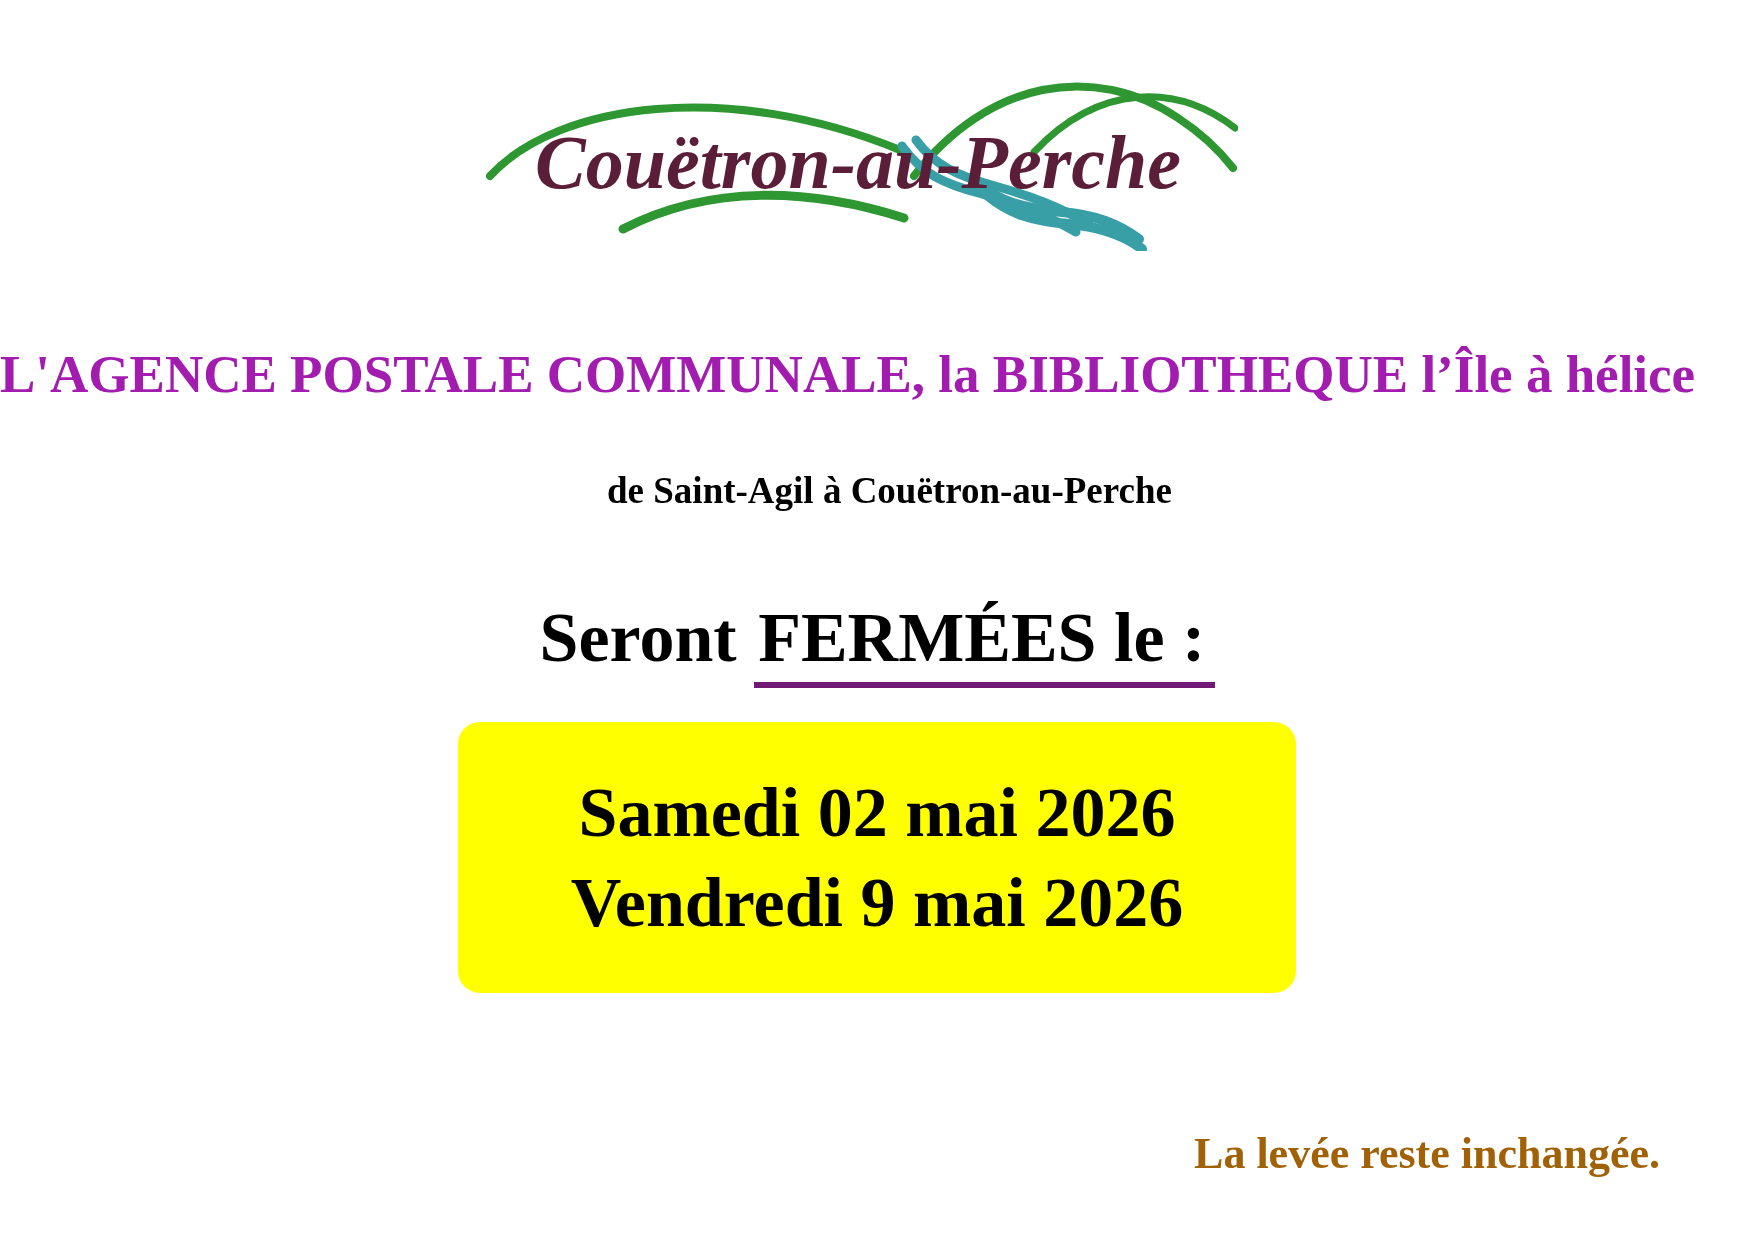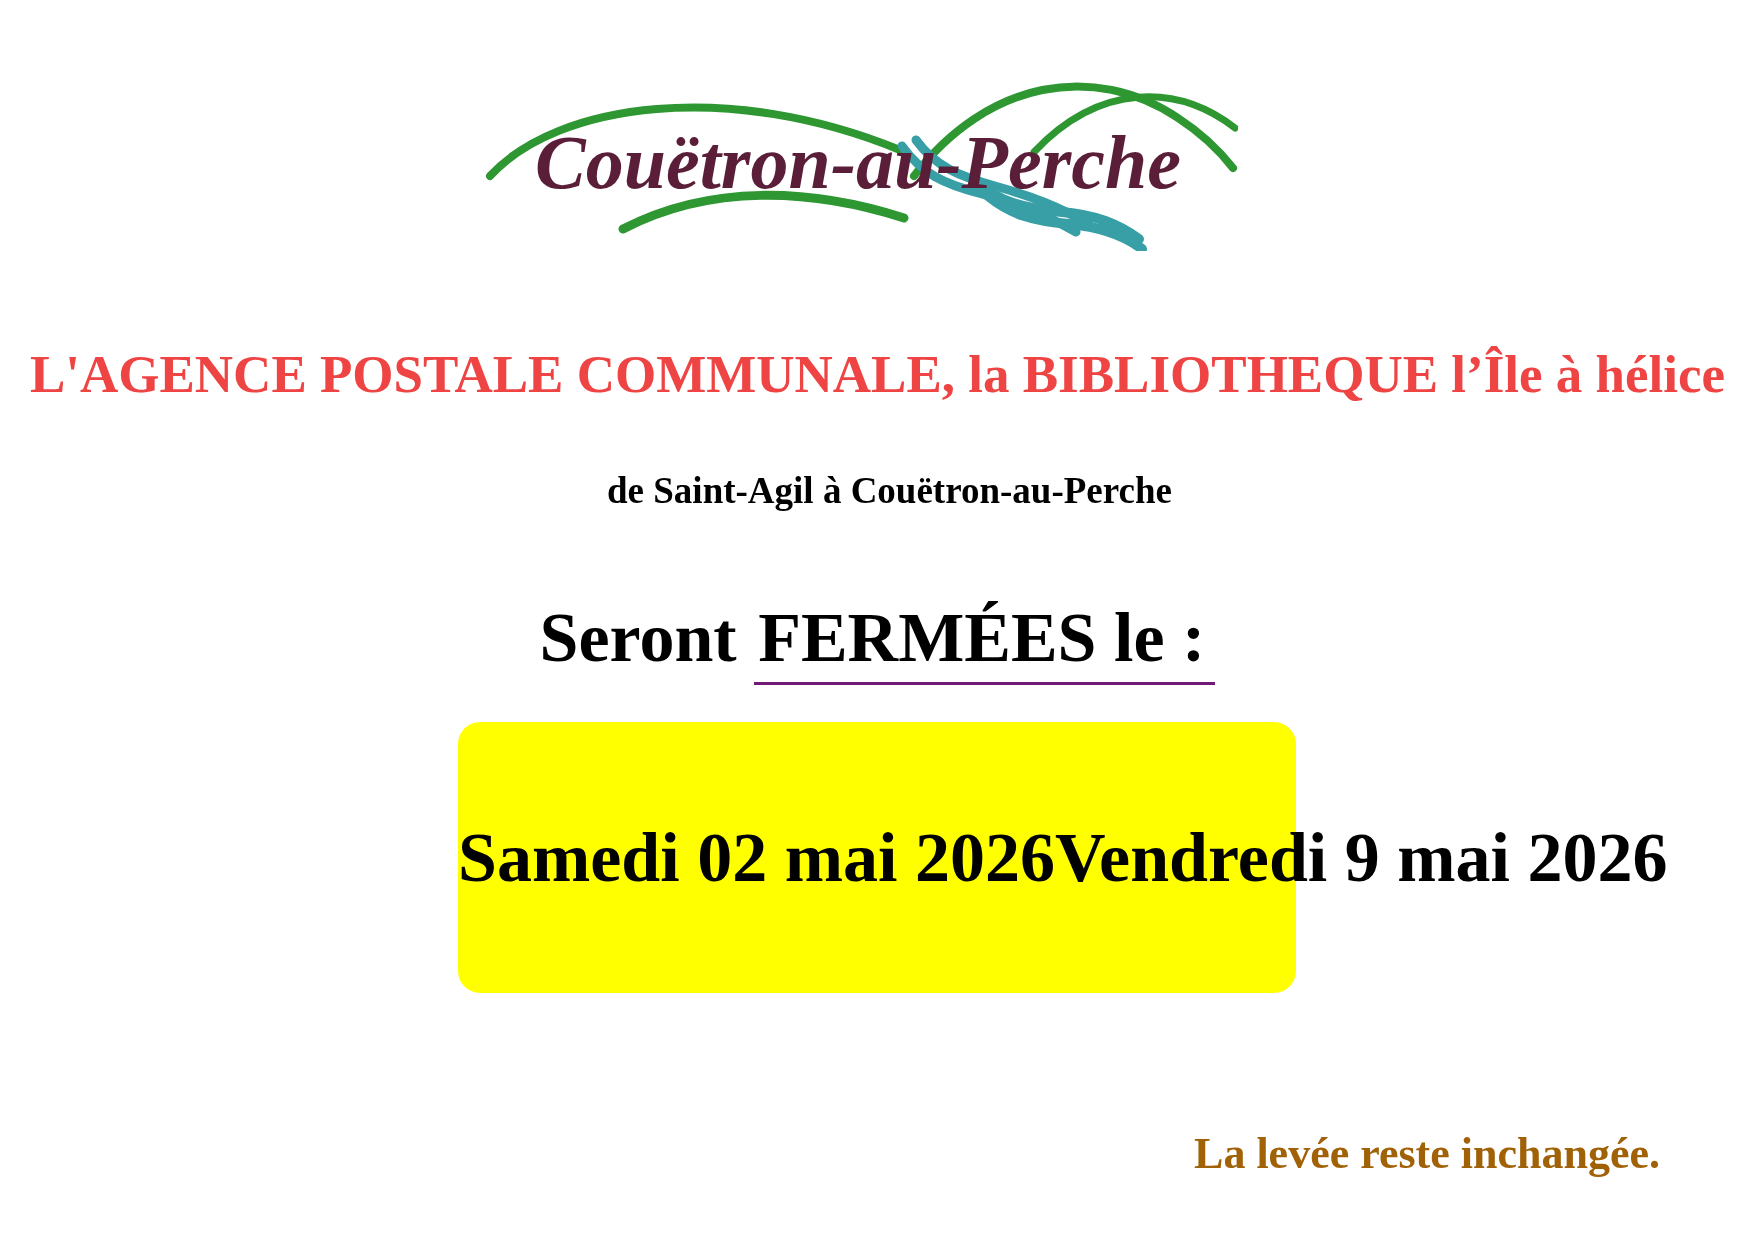--- a/index.html
+++ b/index.html
@@ -22,22 +22,22 @@
     top: 66px;
     left: 478px;
     width: 760px;
     height: 185px;
   }
   .heading-red {
     position: absolute;
     top: 344px;
     left: 0;
     width: 1755px;
-    text-align: center;
-    color: #ef4444;
+    text-align: left;
+    color: #a21caf;
     font-weight: bold;
     font-size: 53px;
     line-height: 61px;
     white-space: nowrap;
   }
   .subtitle-black {
     position: absolute;
     top: 468px;
     left: 12px;
     width: 1755px;
@@ -54,32 +54,33 @@
     width: 1755px;
     text-align: center;
     color: #000000;
     font-weight: bold;
     font-size: 70px;
     line-height: 84px;
     white-space: nowrap;
   }
   .closure-line .underlined {
     display: inline-block;
-    border-bottom: 3px solid #701a75;
+    border-bottom: 6px solid #701a75;
     padding: 0 10px 2px 4px;
   }
   .dates-box {
     position: absolute;
     top: 722px;
     left: 458px;
     width: 838px;
     height: 271px;
     background: #ffff00;
     display: flex;
-    flex-direction: row;
+    flex-direction: column;
+    justify-content: center;
     align-items: center;
     border-radius: 22px;
   }
   .date-line {
     color: #000000;
     font-weight: bold;
     font-size: 70px;
     line-height: 90px;
     white-space: nowrap;
     text-align: center;

